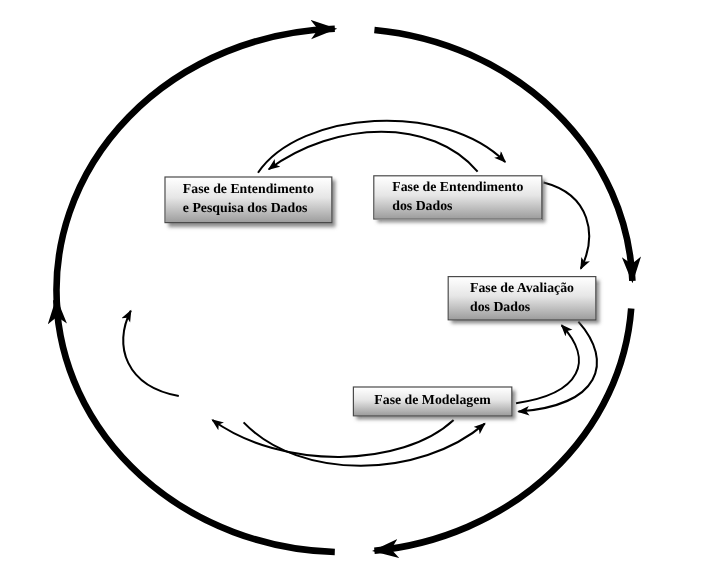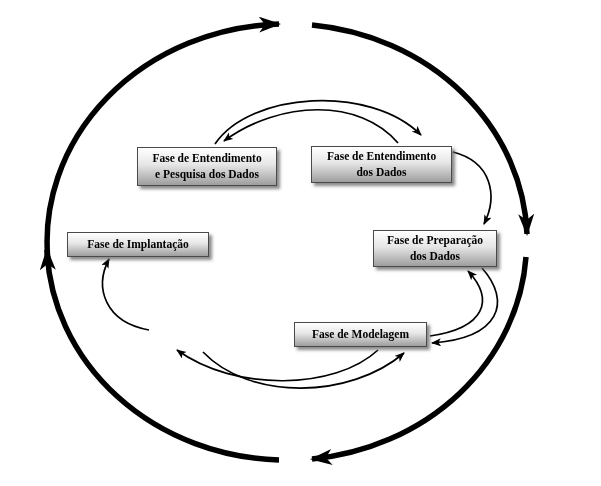--- a/index.html
+++ b/index.html
@@ -15,21 +15,20 @@
     position: absolute;
     left: 0; top: 0;
     width: 601px; height: 486px;
   }
   .node {
     position: absolute;
     box-sizing: border-box;
     display: flex;
     align-items: center;
     justify-content: center;
-    text-align: center;
     border: 1px solid #4a4a4a;
     background: linear-gradient(180deg, #ffffff 0%, #e6e6e6 45%, #9e9e9e 100%);
     box-shadow: 3px 3px 3px rgba(100,100,100,0.75);
     font-family: "Liberation Serif", serif;
     font-weight: 600;
     font-size: 11.5px;
     line-height: 1.35;
     color: #000;
   }
   .node .lbl { white-space: pre-line; }
@@ -76,23 +75,20 @@
 
   <div class="node n0">
     <span class="lbl">Fase de Entendimento
 e Pesquisa dos Dados</span>
   </div>
   <div class="node n1">
     <span class="lbl">Fase de Entendimento
 dos Dados</span>
   </div>
   <div class="node n2">
-    <span class="lbl">Fase de Preparação
+    <span class="lbl">Fase de Avaliação
 dos Dados</span>
-  </div>
-  <div class="node n3">
-    <span class="lbl">Fase de Implantação</span>
   </div>
   <div class="node n5">
     <span class="lbl">Fase de Modelagem</span>
   </div>
 
 </div>
 
 </body></html>

